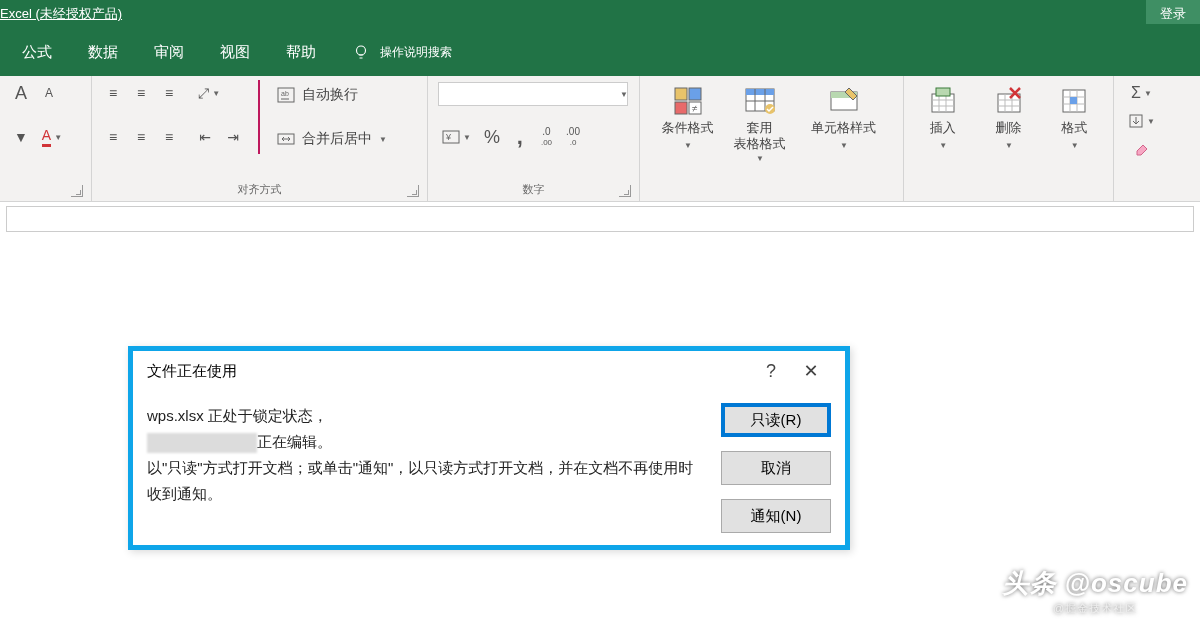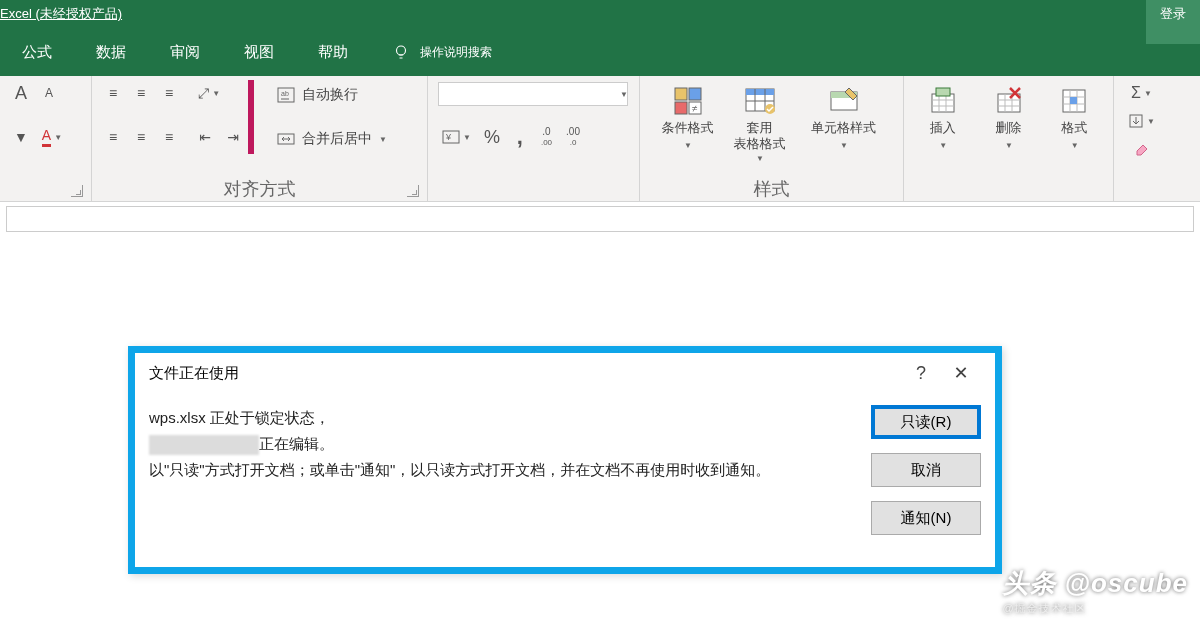--- a/index.html
+++ b/index.html
@@ -1,60 +1,60 @@
 <!DOCTYPE html>
 <html><head>
 <meta charset="utf-8">
 <style>
 * { box-sizing: border-box; margin: 0; padding: 0; font-family: "Microsoft YaHei", "Segoe UI", sans-serif; }
 body { width: 1200px; height: 624px; overflow: hidden; background: #fff; position: relative; }
 
 .title-bar { background: #217346; height: 28px; color: #fff; display: flex; align-items: center; justify-content: flex-start; position: relative; font-size: 13px; text-decoration: underline; }
-.title-bar .login { position: absolute; right: 0; top: 0; background: #3f8f64; height: 44px; padding: 0 14px; line-height: 28px; cursor: pointer; }
-
-.menu-bar { background: #217346; height: 48px; display: flex; align-items: center; padding-left: 6px; gap: 12px; }
+.title-bar .login { position: absolute; right: 0; top: 0; background: #3f8f64; height: 24px; padding: 0 14px; line-height: 28px; cursor: pointer; }
+
+.menu-bar { background: #217346; height: 48px; display: flex; align-items: center; padding-left: 6px; gap: 4px; }
 .menu-bar .tab { color: #fff; font-size: 15px; padding: 0 16px; height: 48px; line-height: 48px; cursor: pointer; }
 .menu-bar .bulb { display: inline-flex; align-items: center; gap: 10px; color: #fff; font-size: 12px; padding: 0 16px; }
 .menu-bar .bulb svg { width: 18px; height: 18px; }
 
 .ribbon { background: #f3f2f1; height: 126px; border-bottom: 1px solid #d4d4d4; display: flex; }
 .rgroup { border-right: 1px solid #d4d4d4; display: flex; flex-direction: column; padding: 4px 6px 0 6px; position: relative; }
 .rgroup .body { flex: 1; display: flex; align-items: flex-start; }
-.rgroup .label { text-align: center; font-size: 18px; color: #666; height: 22px; line-height: 20px; position: relative; }
+.rgroup .label { text-align: center; font-size: 11px; color: #666; height: 22px; line-height: 20px; position: relative; }
 .rgroup .label .launcher { position: absolute; right: 2px; bottom: 4px; width: 12px; height: 12px; border: 1px solid #999; border-top: none; border-left: none; }
 .rgroup .label .launcher::after { content: ""; position: absolute; right: 1px; bottom: 1px; width: 4px; height: 4px; border-right: 1px solid #999; border-bottom: 1px solid #999; }
 
 .col { display: flex; flex-direction: column; gap: 6px; padding: 2px 4px; }
 .row { display: flex; align-items: center; gap: 6px; }
 .icon-btn { width: 22px; height: 22px; display: flex; align-items: center; justify-content: center; color: #555; cursor: pointer; font-size: 14px; }
 .icon-btn.wide { width: auto; padding: 0 4px; gap: 2px; }
 .drop { font-size: 8px; color: #666; margin-left: 1px; }
 
 .big-btn { display: flex; flex-direction: column; align-items: center; justify-content: flex-start; width: 66px; padding: 4px 2px 0 2px; cursor: pointer; font-size: 13px; color: #444; gap: 2px; }
 .big-btn .ico { width: 34px; height: 34px; display: flex; align-items: center; justify-content: center; }
 .big-btn .txt { text-align: center; line-height: 16px; }
 
 .wrapbtn { display: flex; align-items: center; gap: 6px; height: 26px; padding: 0 6px; cursor: pointer; font-size: 14px; color: #444; }
 .wrapbtn .ico { width: 20px; height: 20px; display: flex; align-items: center; justify-content: center; }
 
 .formula-bar { height: 26px; margin: 4px 6px 0 6px; border: 1px solid #ccc; background: #fff; }
 
-.dialog { position: absolute; left: 128px; top: 346px; width: 874px; border: 7px solid #0ea5e9; background: #fff; box-shadow: 2px 2px 8px rgba(0,0,0,.15); }
+.dialog { position: absolute; left: 128px; top: 346px; width: 722px; border: 5px solid #0ea5e9; background: #fff; box-shadow: 2px 2px 8px rgba(0,0,0,.15); }
 .dlg-title { height: 40px; display: flex; align-items: center; padding: 0 14px; font-size: 15px; border-bottom: 0; }
 .dlg-title .sp { flex: 1; }
 .dlg-title .tbtn { width: 40px; height: 40px; display: flex; align-items: center; justify-content: center; font-size: 18px; color: #444; cursor: pointer; }
-.dlg-body { display: flex; padding: 12px 14px 32px 14px; gap: 24px; }
+.dlg-body { display: flex; padding: 12px 14px 12px 14px; gap: 24px; }
 .dlg-msg { flex: 1; font-size: 15px; color: #222; line-height: 26px; }
 .dlg-msg .redact { display: inline-block; width: 110px; height: 20px; background: #dcdcdc; filter: blur(1px); vertical-align: middle; }
 .dlg-btns { display: flex; flex-direction: column; gap: 14px; width: 110px; }
 .dlg-btns button { height: 34px; font-size: 15px; background: #e1e1e1; border: 1px solid #aaa; cursor: pointer; }
 .dlg-btns button.focus { outline: 2px solid #0078d4; outline-offset: -4px; border: 2px solid #0078d4; }
 
 .watermark { position: absolute; right: 12px; bottom: 8px; color: #fff; font-size: 26px; font-weight: bold; text-shadow: 0 0 4px rgba(0,0,0,.6); font-style: italic; letter-spacing: 1px; }
-.watermark .sub { font-size: 11px; display: block; text-align: left; color: #eee; font-weight: normal; font-style: normal; }
+.watermark .sub { font-size: 11px; display: block; text-align: center; color: #eee; font-weight: normal; font-style: normal; }
 
 svg { display: block; }
 </style>
 </head>
 <body>
 
 <div class="title-bar">
   <span>Excel (未经授权产品)</span>
   <div class="login">登录</div>
 </div>
@@ -118,21 +118,21 @@
       <div class="col" style="margin-left:6px">
         <div class="row">
           <div class="icon-btn wide">⤢<span class="drop">▼</span></div>
         </div>
         <div style="height:10px"></div>
         <div class="row">
           <div class="icon-btn">⇤</div>
           <div class="icon-btn">⇥</div>
         </div>
       </div>
-      <div class="col" style="border-left:6px solid #be185d;padding-left:16px">
+      <div class="col" style="margin-left:10px;border-left:2px solid #be185d;padding-left:10px">
         <div class="wrapbtn">
           <span class="ico">
               <svg viewBox="0 0 20 20">
                 <rect x="2" y="3" width="16" height="14" fill="none" stroke="#666"></rect>
                 <text x="5" y="11" font-size="7" fill="#666">ab</text>
                 <path d="M5 14h8" stroke="#666"></path>
               </svg>
             </span>
           <span>自动换行</span>
         </div>
@@ -174,20 +174,21 @@
               <span>.0</span>
               <span style="font-size:8px">.00</span>
             </div>
           <div class="icon-btn wide" style="font-size:10px;flex-direction:column;line-height:9px">
               <span>.00</span>
               <span style="font-size:8px">.0</span>
             </div>
         </div>
       </div>
     </div>
+    <div class="label"><span>数字</span><span class="launcher"></span></div>
   </div>
 
   <div class="rgroup" style="width:264px">
     <div class="body" style="justify-content:center">
       <div class="big-btn">
         <div class="ico">
             <svg viewBox="0 0 34 34">
               <rect x="4" y="4" width="12" height="12" fill="#e8c36a" stroke="#666"></rect>
               <rect x="18" y="4" width="12" height="12" fill="#6aa0e8" stroke="#666"></rect>
               <rect x="4" y="18" width="12" height="12" fill="#e86a6a" stroke="#666"></rect>
@@ -215,21 +216,20 @@
         <div class="ico">
             <svg viewBox="0 0 34 34">
               <rect x="4" y="8" width="26" height="18" fill="#fff" stroke="#666"></rect>
               <rect x="4" y="8" width="26" height="6" fill="#b8d8b0"></rect>
               <path d="M22 4l8 8-4 4-8-8z" fill="#e8c36a" stroke="#666"></path>
             </svg>
           </div>
         <div class="txt"><span>单元格样式</span><br><span class="drop">▼</span></div>
       </div>
     </div>
-    <div class="label"><span>样式</span></div>
   </div>
 
   <div class="rgroup" style="width:210px">
     <div class="body" style="">
       <div class="big-btn">
         <div class="ico">
             <svg viewBox="0 0 34 34">
               <rect x="6" y="10" width="22" height="18" fill="#fff" stroke="#666"></rect>
               <path d="M6 16h22M6 22h22M13 10v18M20 10v18" stroke="#bbb"></path>
               <rect x="10" y="4" width="14" height="8" fill="#b8d8b0" stroke="#3a7a3a"></rect>

